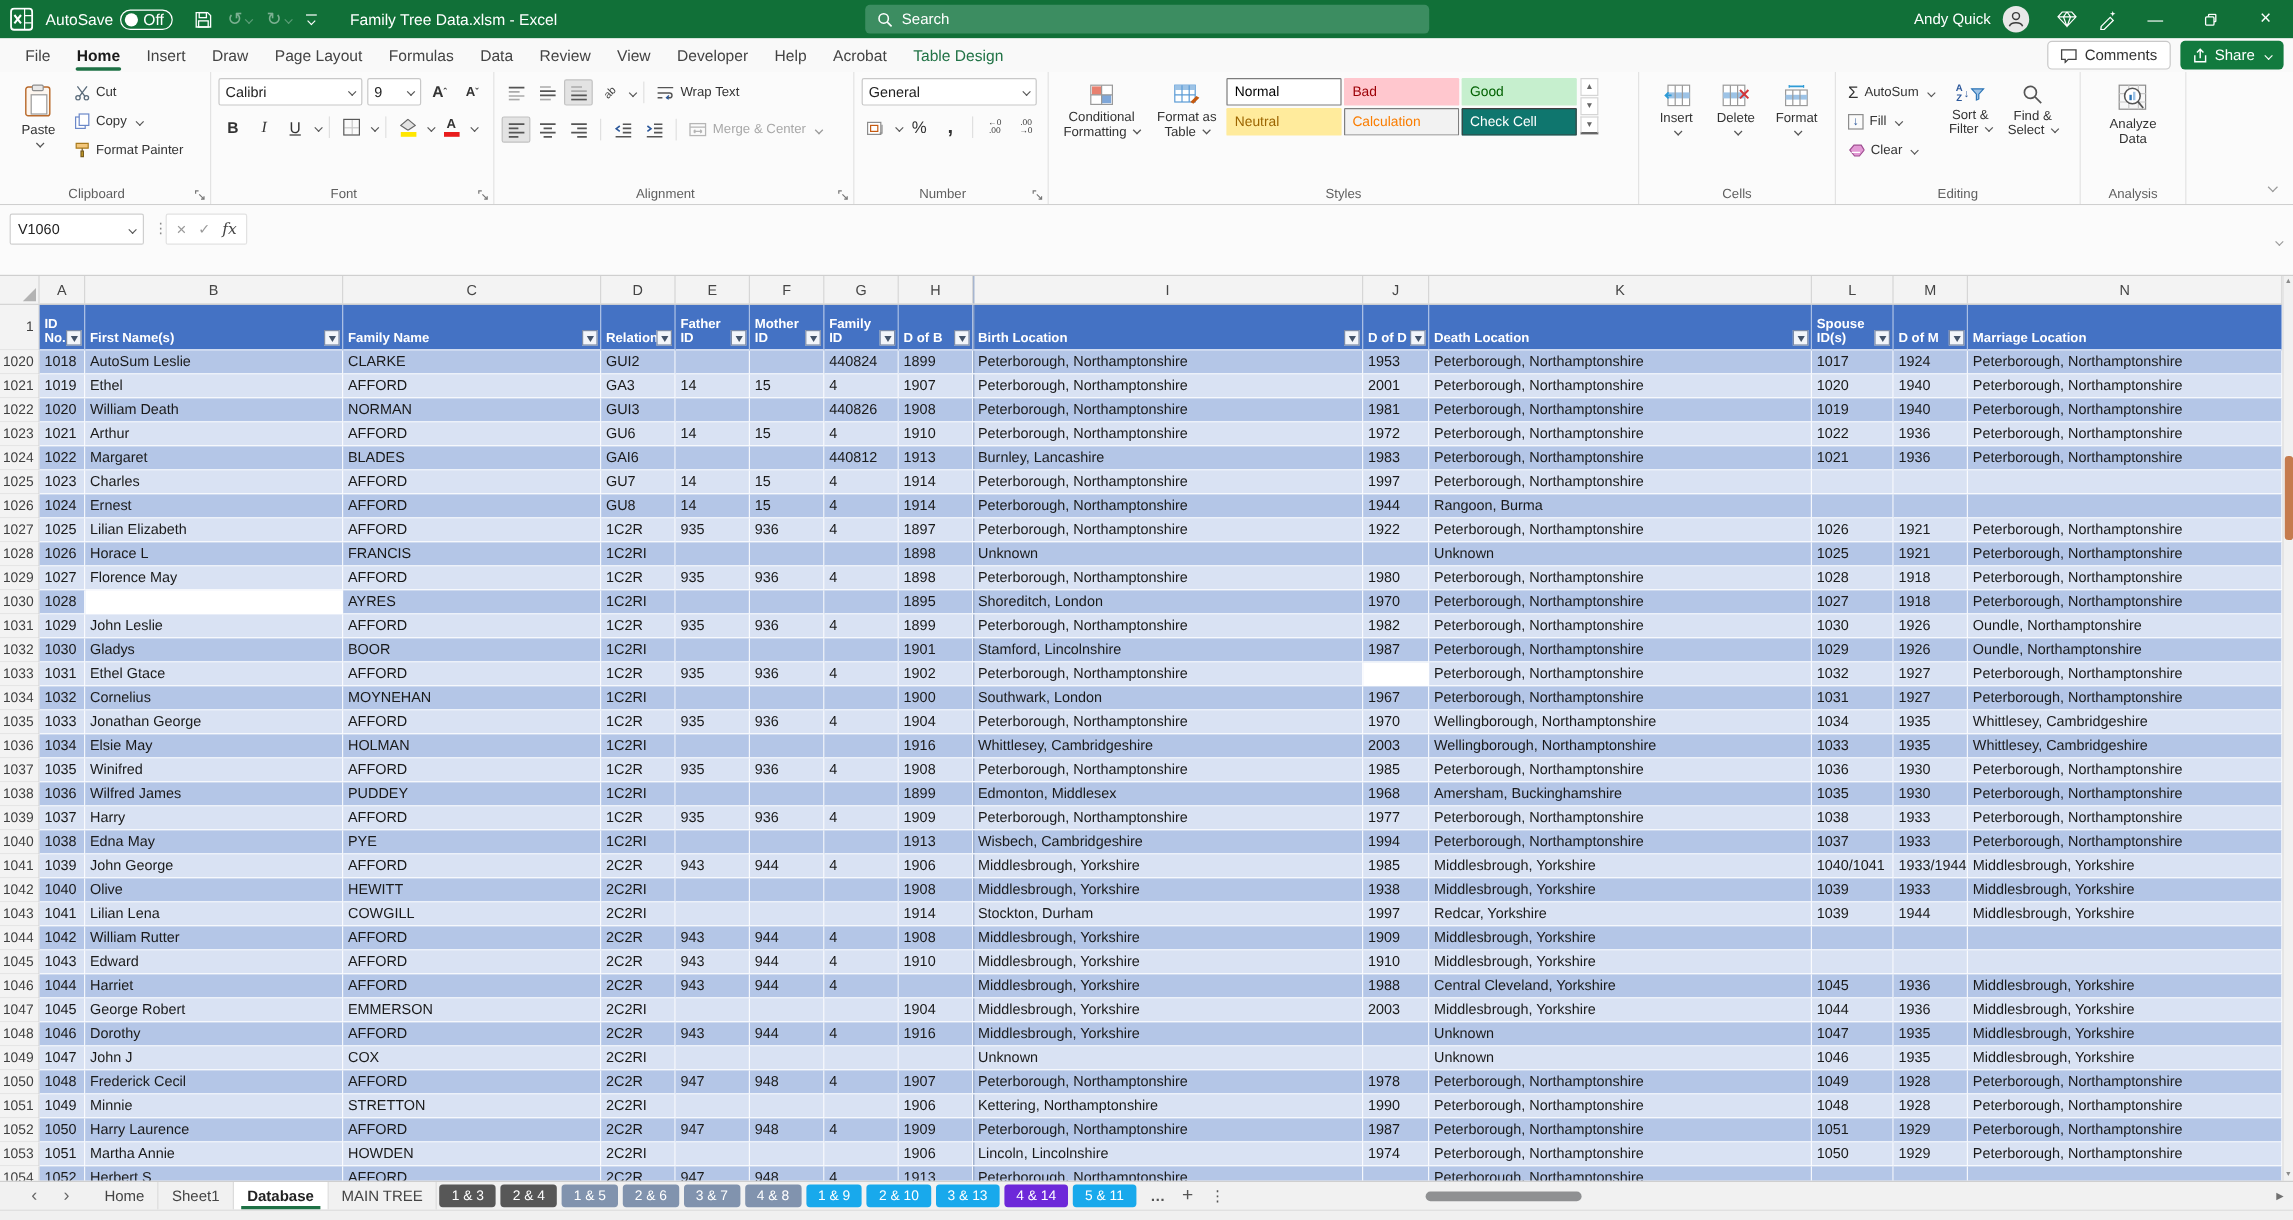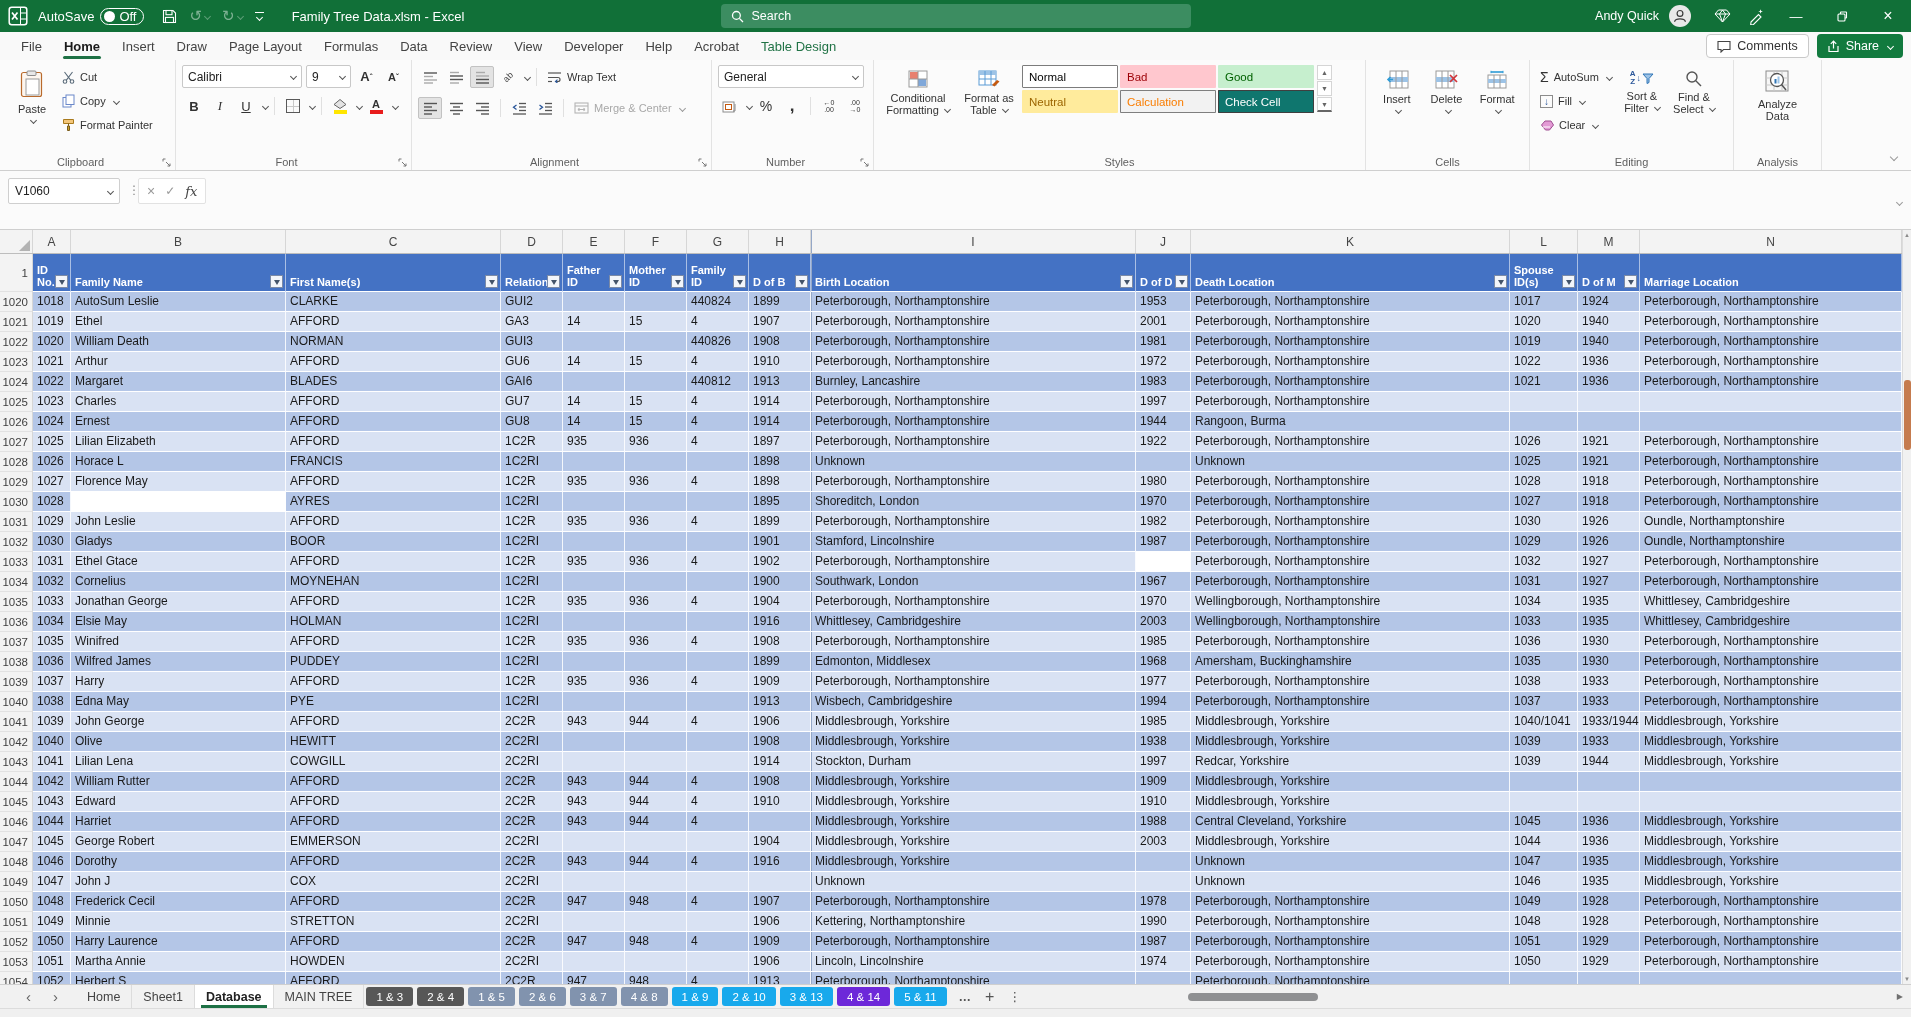--- a/index.html
+++ b/index.html
@@ -688,25 +688,25 @@
   </div>
 
   <div class="gridbody">
     <div class="hrow" id="header-row">
         <div class="rowhdr">1</div>
         <div class="hcell" style="width: 38px;">
           <span>ID No.</span>
           <span class="flt"></span>
         </div>
         <div class="hcell" style="width: 215px;">
+          <span>First Name(s)</span>
+          <span class="flt"></span>
+        </div>
+        <div class="hcell" style="width: 215px;">
           <span>Family Name</span>
-          <span class="flt"></span>
-        </div>
-        <div class="hcell" style="width: 215px;">
-          <span>First Name(s)</span>
           <span class="flt"></span>
         </div>
         <div class="hcell" style="width: 62px;">
           <span>Relation</span>
           <span class="flt"></span>
         </div>
         <div class="hcell" style="width: 62px;">
           <span>Father ID</span>
           <span class="flt"></span>
         </div>

